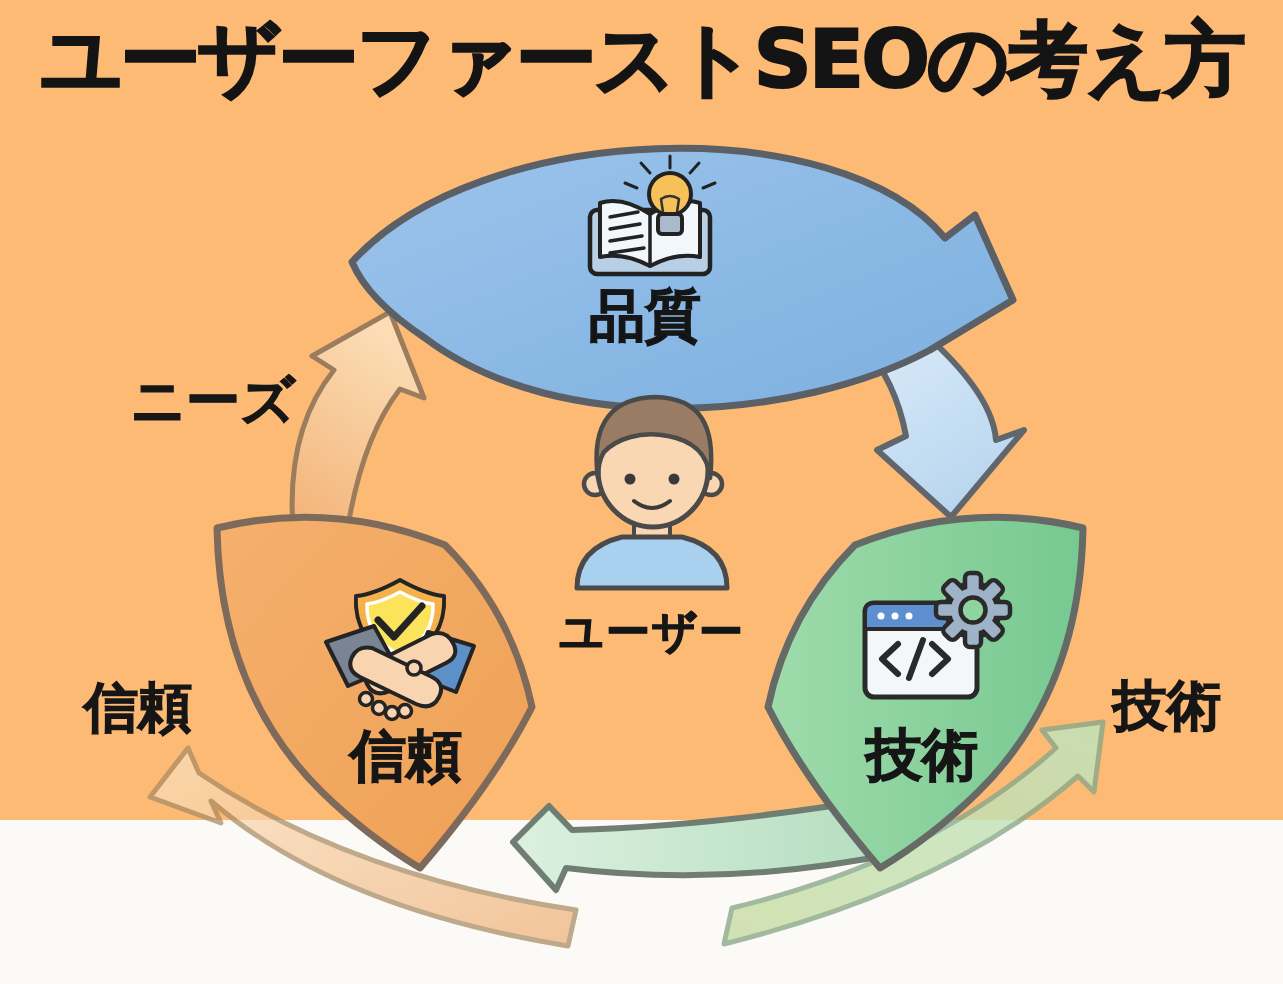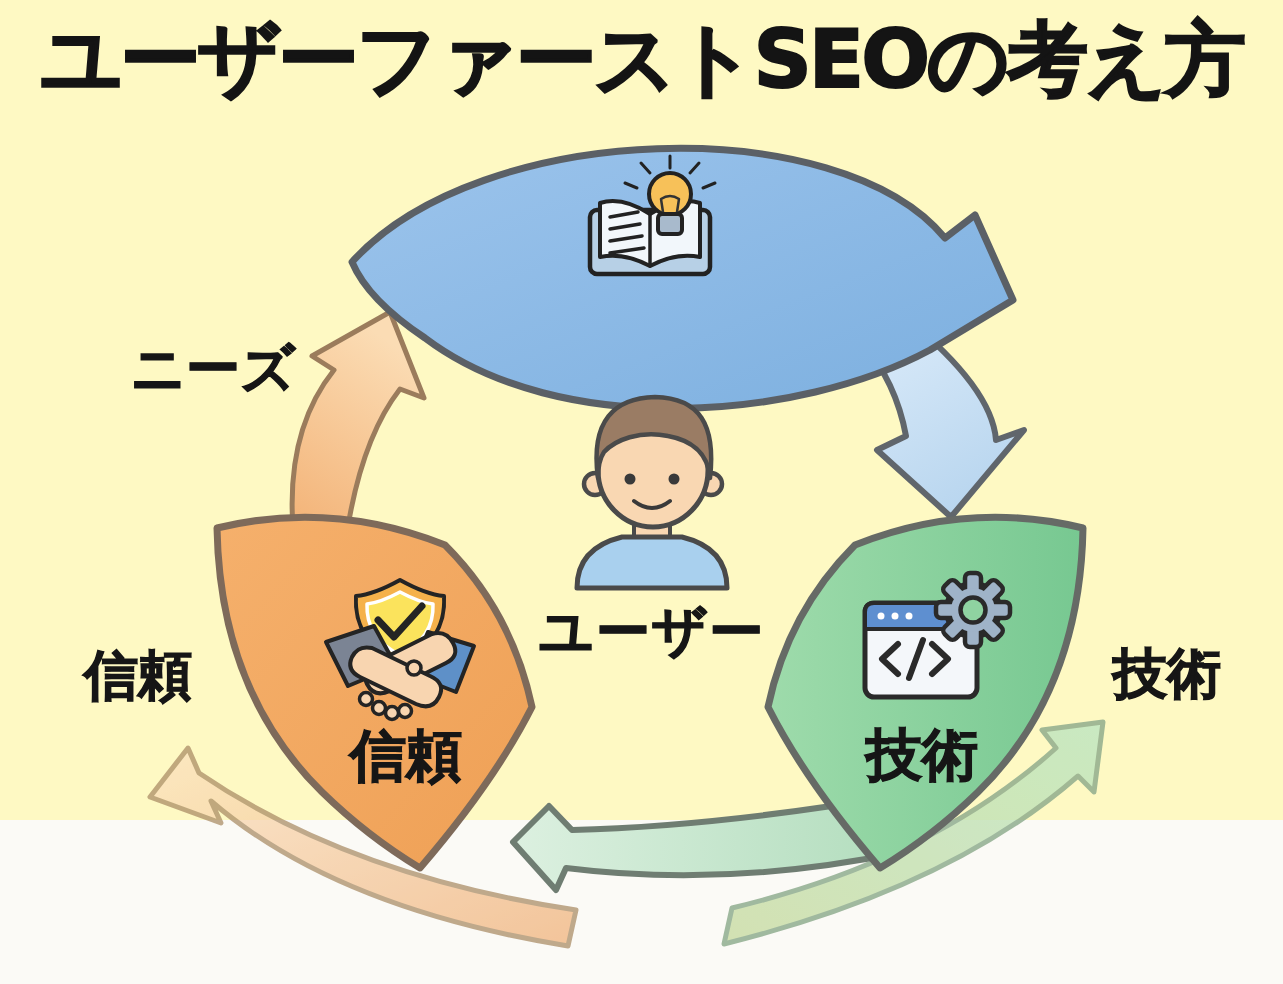--- a/index.html
+++ b/index.html
@@ -2,37 +2,37 @@
 <html><head>
 <meta charset="utf-8">
 <style>
   html,body{margin:0;padding:0;}
   body{
     width:1283px;height:984px;
     background:#fbfaf6;
     font-family:"DejaVu Sans","Liberation Sans",sans-serif;
     overflow:hidden;
   }
-  .stage{position:relative;width:1283px;height:820px;background:#fef9c3;}
+  .stage{position:relative;width:1283px;height:820px;background:#fdba74;}
   .stage svg{position:absolute;left:0;top:0;}
   .title{
     position:absolute;left:0;top:6px;width:1283px;
     text-align:center;
     font-size:81px;font-weight:900;color:#141414;
     letter-spacing:-3px;white-space:nowrap;
     -webkit-text-stroke:2px #141414;
   }
   .lbl{
     position:absolute;transform:translate(-50%,-50%);
     font-weight:900;color:#161616;white-space:nowrap;
     -webkit-text-stroke:1.2px #161616;
   }
-  .lbl-outer{font-size:54px;}
+  .lbl-outer{font-size:54px;margin-top:32px;}
   .lbl-seg{font-size:56px;}
-  .lbl-user{font-size:54px;letter-spacing:2px;}
+  .lbl-user{font-size:44px;letter-spacing:2px;}
 </style>
 </head>
 <body>
 
 <div class="stage">
 
   <div class="title">ユーザーファーストSEOの考え方</div>
 
   <svg width="1283" height="984" viewBox="0 0 1283 984">
     <defs>
@@ -163,20 +163,21 @@
       <circle cx="711" cy="484" r="11" fill="#f9d7b2" stroke="#4a4a4a" stroke-width="4.5"></circle>
       <ellipse cx="653" cy="470" rx="55" ry="57" fill="#f9d7b2" stroke="#4a4a4a" stroke-width="5"></ellipse>
       <path d="M 598,478 C 590,420 615,398 655,397 C 700,398 716,425 710,478 C 708,452 690,440 668,436 C 640,430 615,440 604,452 C 600,458 598,466 598,478 Z" fill="#9a7c64" stroke="#4a4a4a" stroke-width="4.5"></path>
       <circle cx="630" cy="479" r="5.5" fill="#3a3a3a"></circle>
       <circle cx="674" cy="479" r="5.5" fill="#3a3a3a"></circle>
       <path d="M 634,501 Q 652,515 670,501" fill="none" stroke="#3a3a3a" stroke-width="4"></path>
       <path d="M 577,588 Q 577,548 622,537 L 682,537 Q 727,548 727,588 Z" fill="#a9d0ee" stroke="#4a4a4a" stroke-width="5"></path>
     </g>
   </svg>
 
+  <div class="lbl lbl-seg" style="left:645px;top:317px;color:#111;">品質</div>
   <div class="lbl lbl-seg" style="left:406px;top:757px;">信頼</div>
   <div class="lbl lbl-seg" style="left:922px;top:756px;">技術</div>
   <div class="lbl lbl-user" style="left:652px;top:632px;">ユーザー</div>
   <div class="lbl lbl-outer" style="left:213px;top:369px;">ニーズ</div>
   <div class="lbl lbl-outer" style="left:1167px;top:674px;">技術</div>
   <div class="lbl lbl-outer" style="left:138px;top:676px;">信頼</div>
 
 </div>
 
 </body></html>

